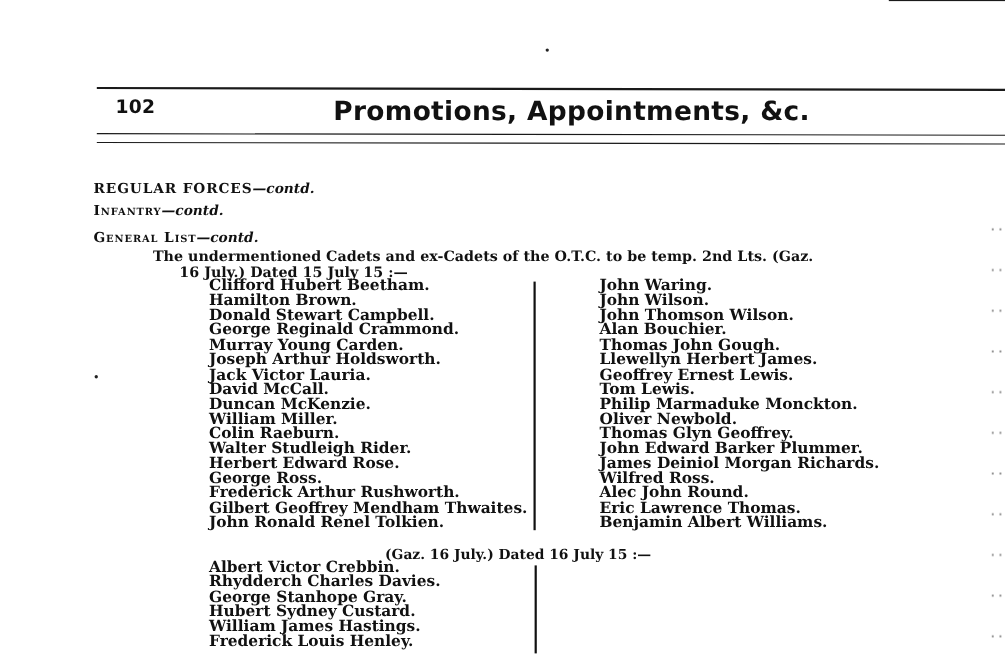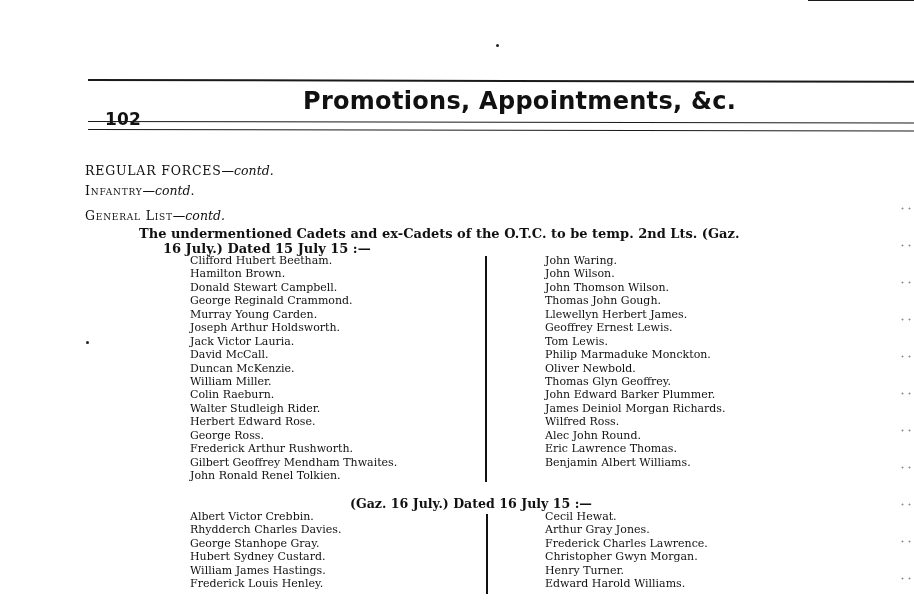--- a/index.html
+++ b/index.html
@@ -39,36 +39,35 @@
       height: 26px;
     }
     .page-number {
       position: absolute;
       left: 0;
       top: 0;
       font-family: "DejaVu Sans", "Liberation Sans", sans-serif;
       font-weight: bold;
       font-size: 17px;
       letter-spacing: 0.2px;
-      margin-top: 21px;
     }
     .page-title {
       position: absolute;
       left: 198px;
       top: -1px;
       font-family: "DejaVu Sans", "Liberation Sans", sans-serif;
       font-weight: bold;
       font-size: 24px;
       letter-spacing: 0.3px;
     }
     .heading {
       position: absolute;
       left: 85px;
       font-size: 12.5px;
-      font-weight: normal;
+      font-weight: bold;
       letter-spacing: 0.8px;
       white-space: nowrap;
     }
     .heading .sc {
       font-variant: small-caps;
       text-align: center;
     }
     .heading .contd {
       font-style: italic;
       letter-spacing: 0;
@@ -81,22 +80,22 @@
       font-size: 13px;
       font-weight: bold;
       line-height: 14.5px;
       white-space: nowrap;
     }
     .para .line2 {
       padding-left: 24px;
     }
     .col {
       position: absolute;
-      font-size: 11px;
-      font-weight: normal;
+      font-size: 14px;
+      font-weight: bold;
       line-height: 13.45px;
       white-space: nowrap;
     }
     .col div { height: 13.45px; }
     .divider {
       position: absolute;
       width: 0;
       border-left: 2px solid #111;
     }
     .gaz-line {
@@ -174,20 +173,21 @@
     <div>Gilbert Geoffrey Mendham Thwaites.</div>
     <div>John Ronald Renel Tolkien.</div>
   </div>
 
   <div class="divider" style="left:485px; top:256px; height:226px;"></div>
 
   <div class="col" style="left:545px; top:254px;">
     <div>John Waring.</div>
     <div>John Wilson.</div>
     <div>John Thomson Wilson.</div>
+    <div>Alan Bouchier.</div>
     <div>Thomas John Gough.</div>
     <div>Llewellyn Herbert James.</div>
     <div>Geoffrey Ernest Lewis.</div>
     <div>Tom Lewis.</div>
     <div>Philip Marmaduke Monckton.</div>
     <div>Oliver Newbold.</div>
     <div>Thomas Glyn Geoffrey.</div>
     <div>John Edward Barker Plummer.</div>
     <div>James Deiniol Morgan Richards.</div>
     <div>Wilfred Ross.</div>
@@ -202,23 +202,15 @@
     <div>Albert Victor Crebbin.</div>
     <div>Rhydderch Charles Davies.</div>
     <div>George Stanhope Gray.</div>
     <div>Hubert Sydney Custard.</div>
     <div>William James Hastings.</div>
     <div>Frederick Louis Henley.</div>
   </div>
 
   <div class="divider" style="left:486px; top:514px; height:80px;"></div>
 
-  <div class="col" style="left:545px; top:510px;">
-    <div>Cecil Hewat.</div>
-    <div>Arthur Gray Jones.</div>
-    <div>Frederick Charles Lawrence.</div>
-    <div>Christopher Gwyn Morgan.</div>
-    <div>Henry Turner.</div>
-    <div>Edward Harold Williams.</div>
-  </div>
 
   <div class="edge-specks"></div>
 </div>
 
 </body></html>

